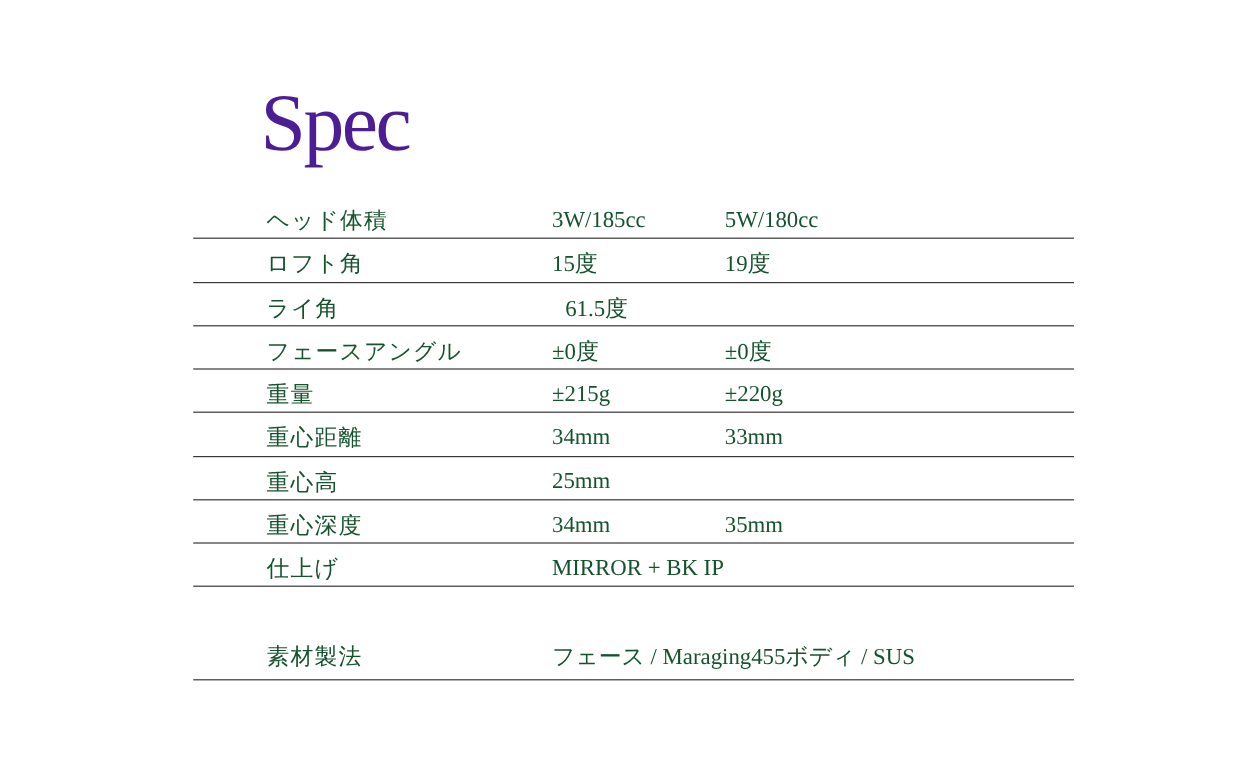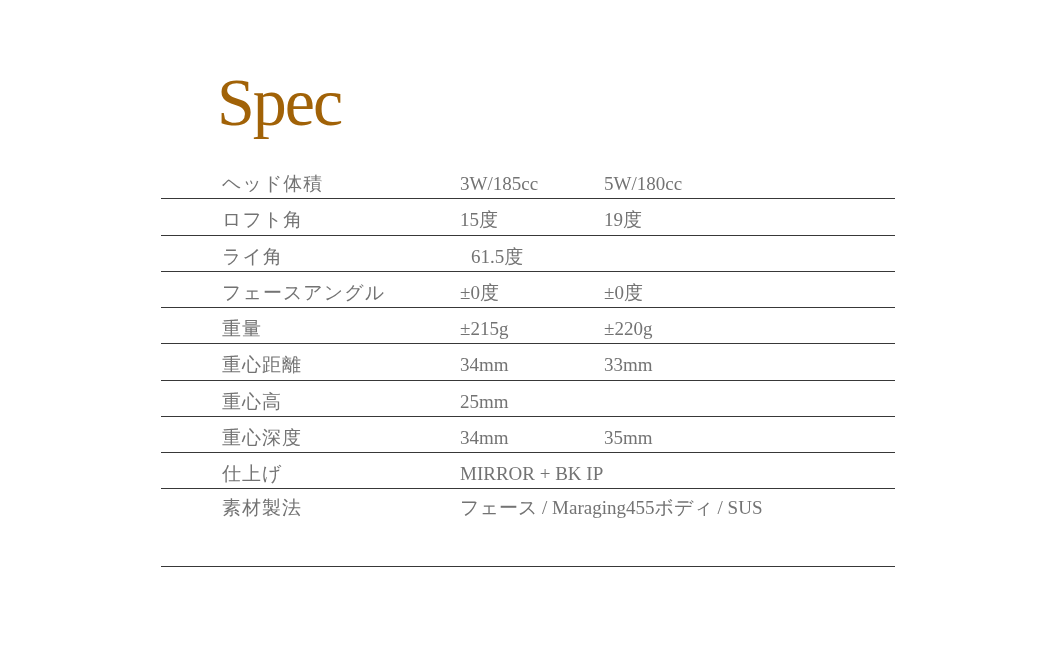--- a/index.html
+++ b/index.html
@@ -18,29 +18,29 @@
   .title {
     position: absolute;
     left: 217px;
     top: 68px;
     margin: 0;
     font-family: "Liberation Serif", "DejaVu Serif", serif;
     font-weight: 400;
     font-size: 68px;
     line-height: 1;
     letter-spacing: -2px;
-    color: #a16207;
+    color: #4c1d95;
   }
   .spec-table {
     position: absolute;
     left: 161px;
     top: 163px;
     width: 734px;
     font-size: 19px;
-    color: #737373;
+    color: #14532d;
   }
   .row {
     box-sizing: border-box;
     height: 36.25px;
     display: flex;
     align-items: center;
     padding: 7px 0 0 61px;
     border-bottom: 1.8px solid #383838;
     white-space: nowrap;
   }
@@ -53,21 +53,21 @@
     display: inline-block;
     width: 133px;
   }
   .cell-v2 {
     display: inline-block;
     flex: 1;
     margin-left: 11px;
   }
   .row-last {
     height: 78px;
-    align-items: flex-start;
+    align-items: flex-end;
     padding-top: 1px;
   }
   .row-last .cell-label,
   .row-last .vstack span {
     line-height: 36.5px;
   }
   .vstack {
     display: flex;
     flex-direction: row;
   }

